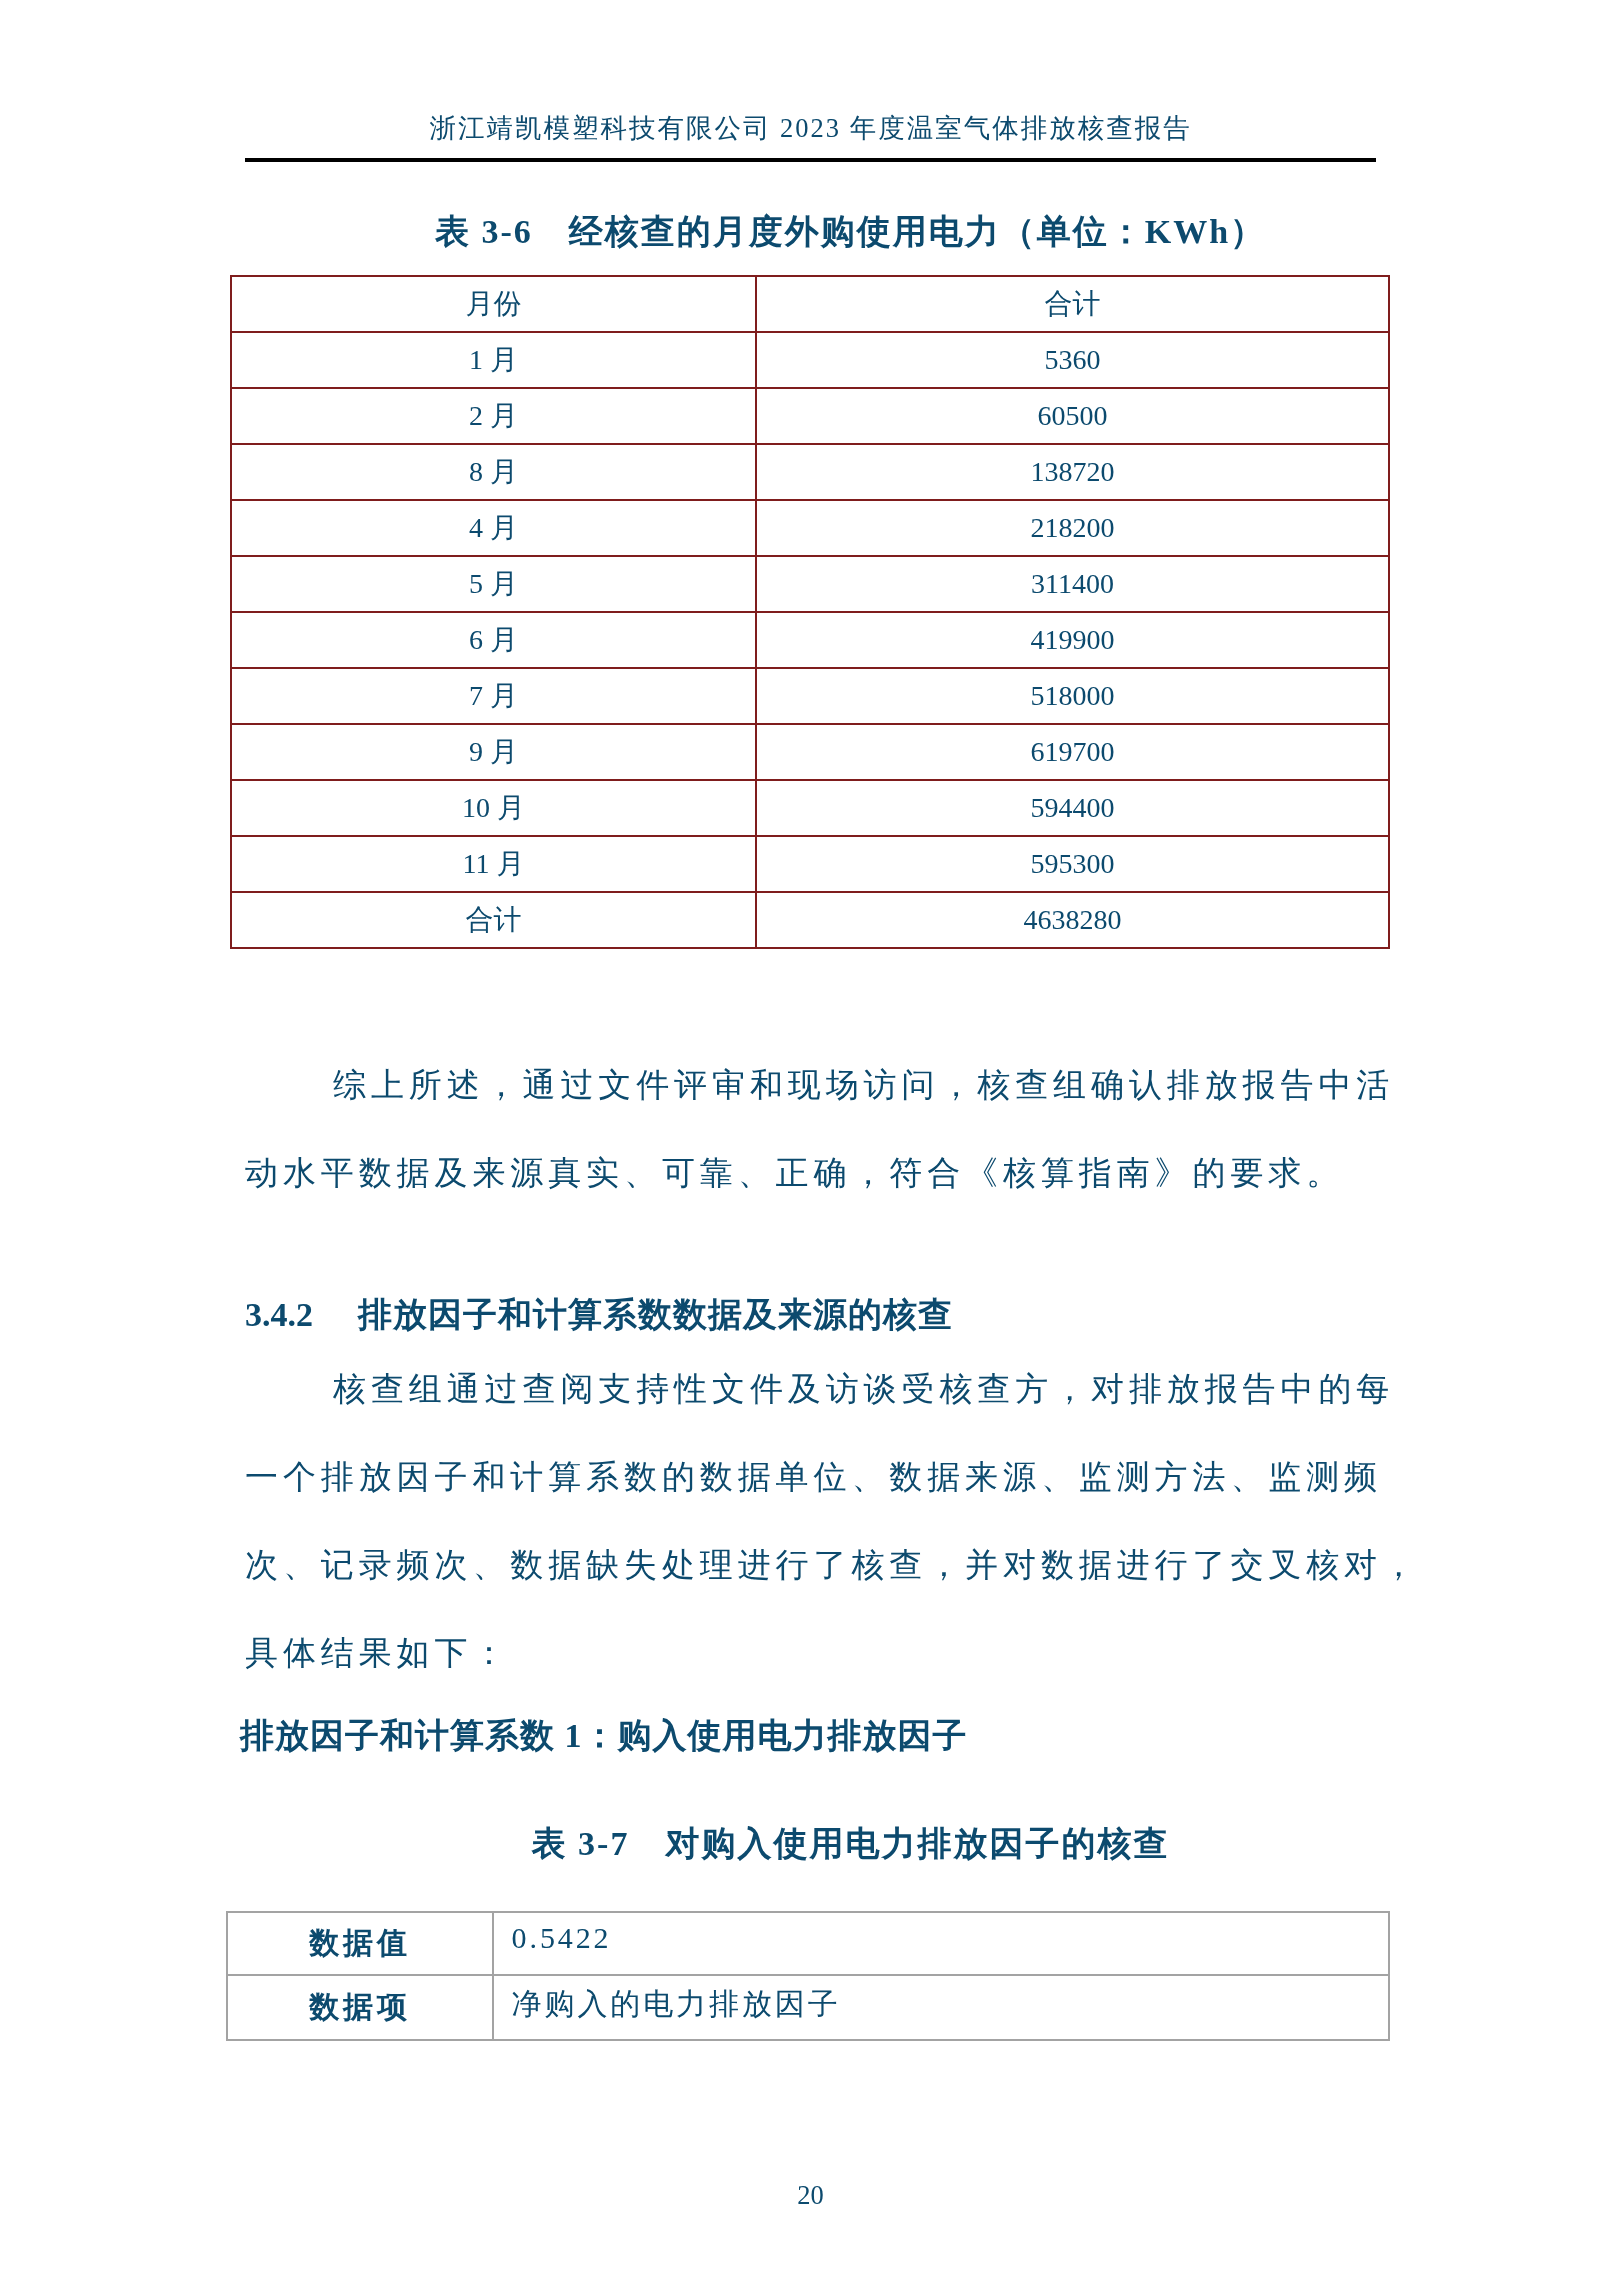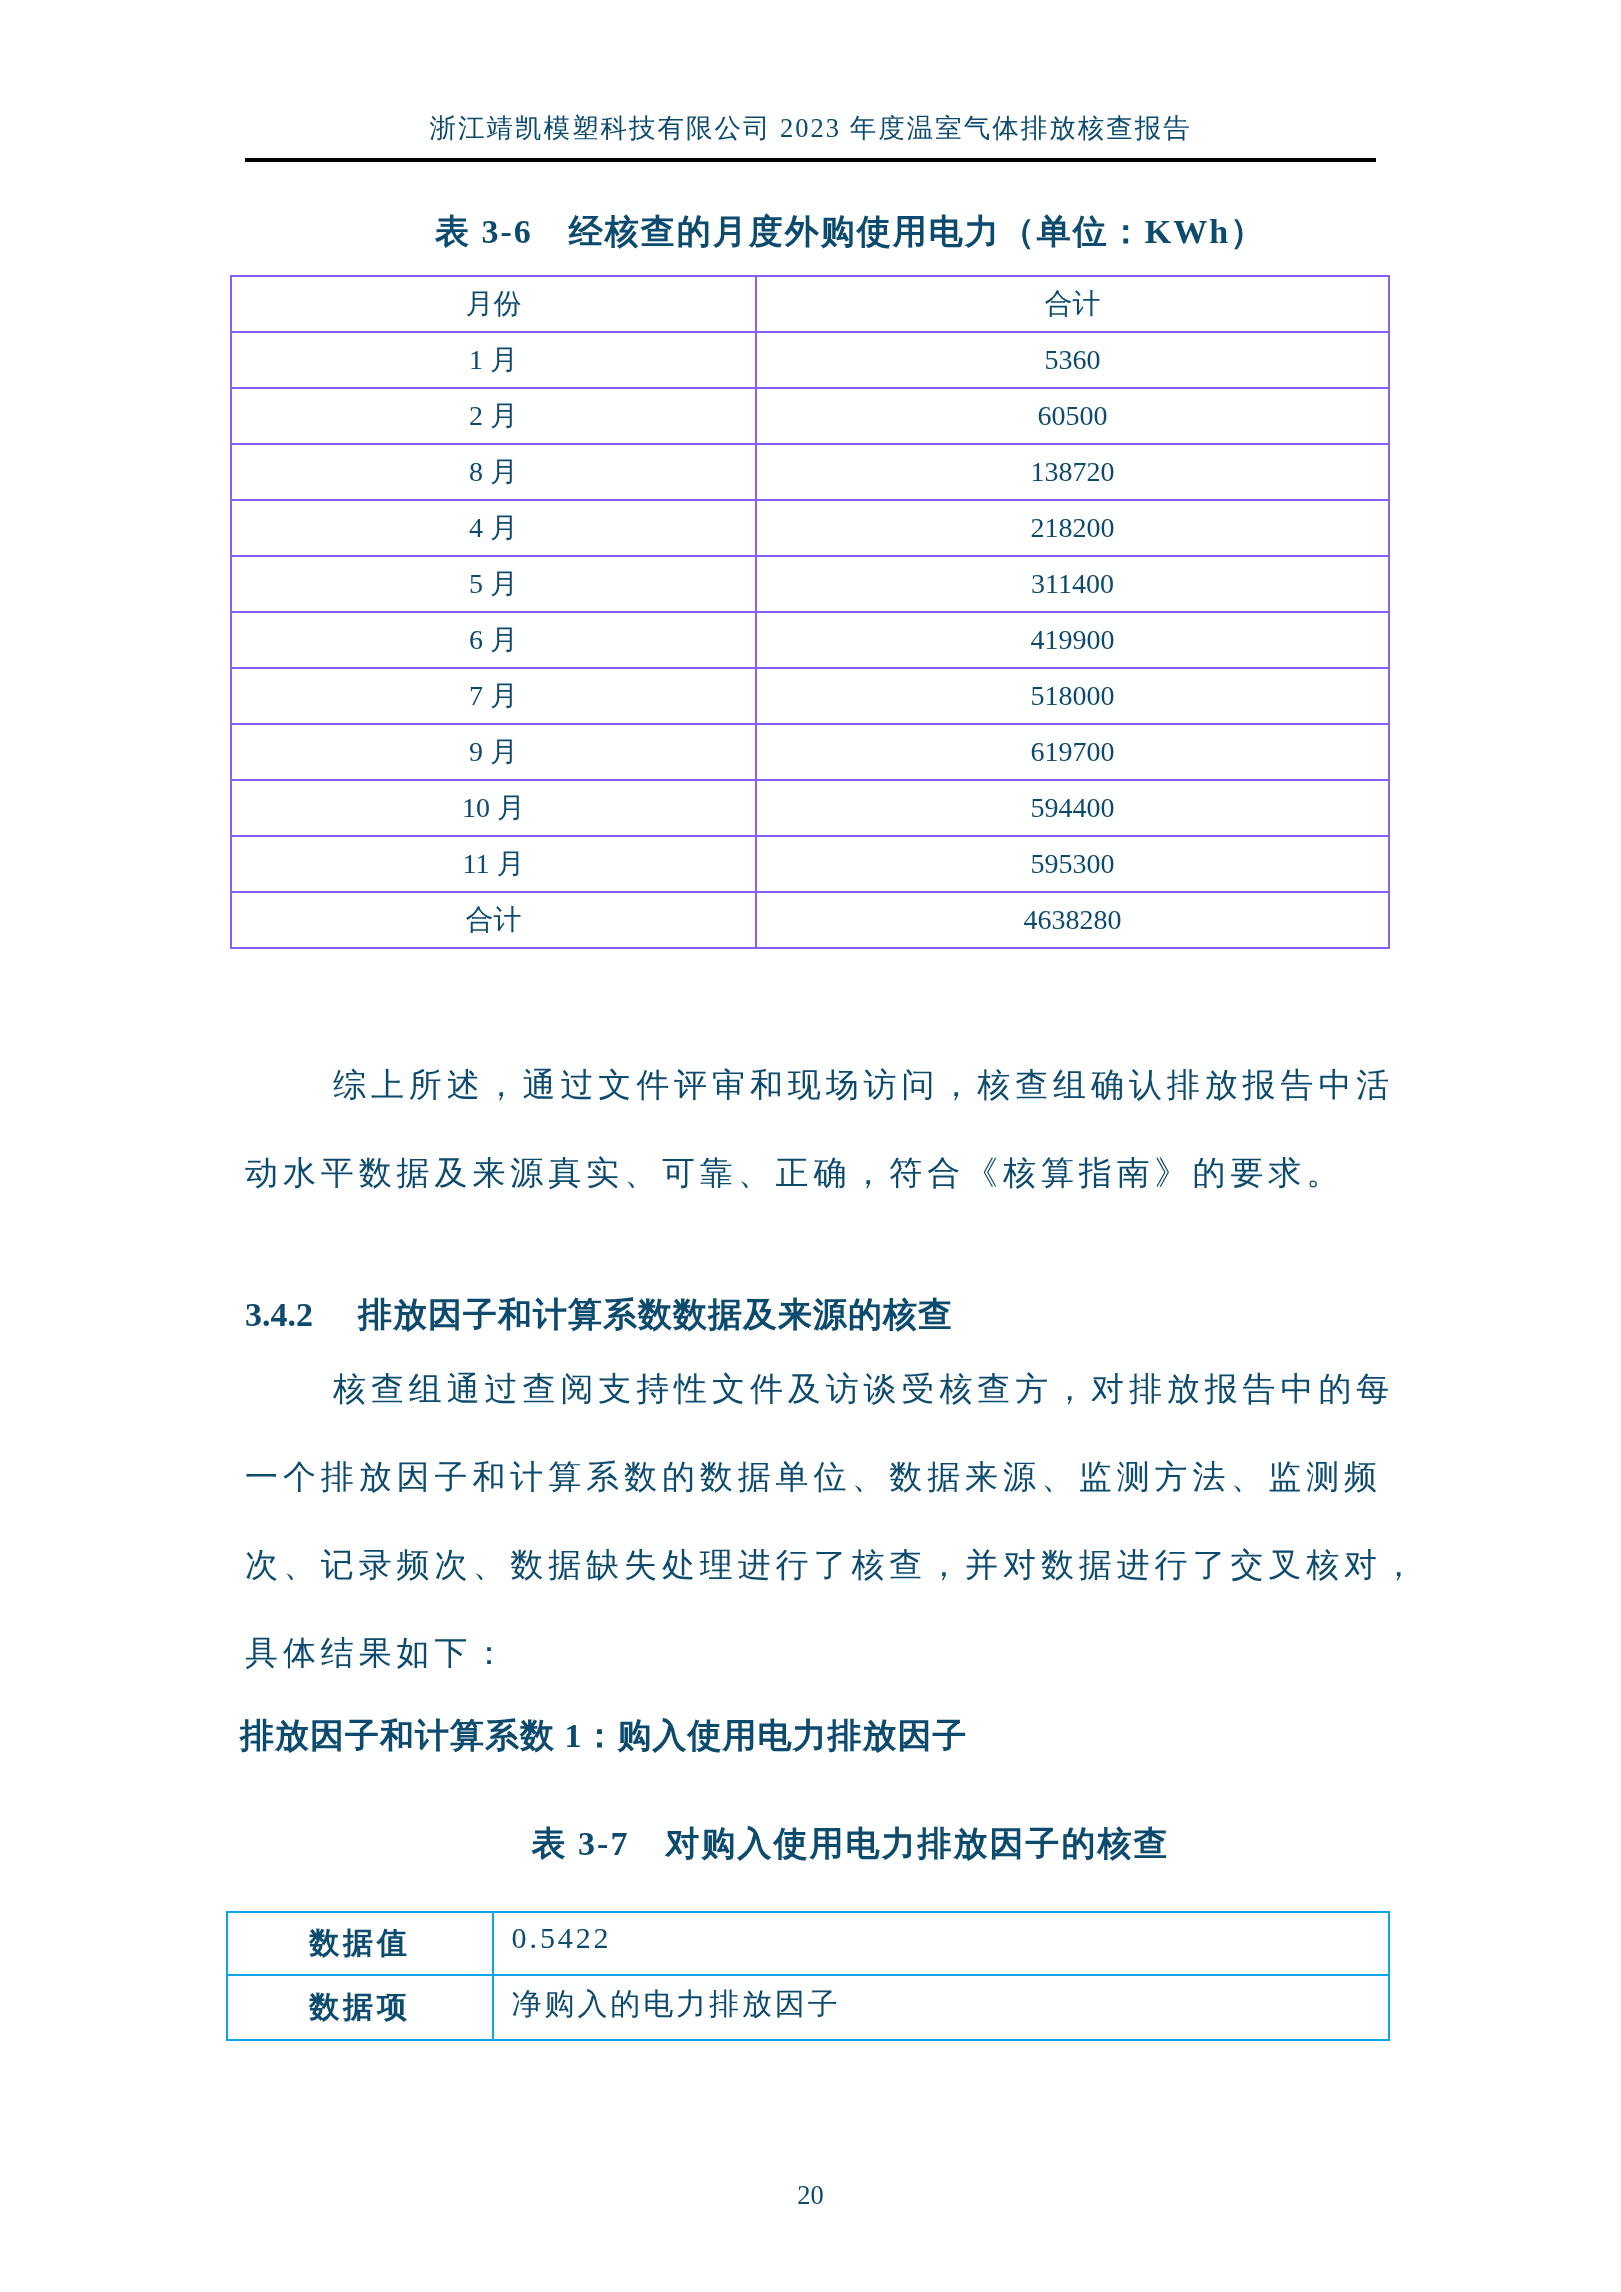--- a/index.html
+++ b/index.html
@@ -47,36 +47,36 @@
   .para-1{top:1041px;}
   .para-2{top:1345px;}
   
   table{border-collapse:collapse;}
   .table-36{
     position:absolute;top:275px;left:230px;
     width:1160px;
     font-size:28px;
   }
   .table-36 td{
-    border:2px solid #8b5cf6;
+    border:2px solid #7f1d1d;
     height:54px;
     text-align:center;vertical-align:middle;
     padding:0;
     margin-top:27px;
   }
   .table-36 td.c-month{width:526px;}
   .table-36 td.c-total{width:634px;}
   
   .table-37{
     position:absolute;top:1911px;left:226px;
     width:1164px;
     font-size:30px;
   }
   .table-37 td{
-    border:2px solid #0ea5e9;
+    border:2px solid #a3a3a3;
     padding:0;
   }
   .table-37 .r1{height:63px;}
   .table-37 .r2{height:65px;}
   .table-37 td.c-label{
     width:264px;text-align:center;vertical-align:middle;
     font-weight:bold;letter-spacing:3.9px;
   }
   .table-37 td.c-value{
     text-align:left;vertical-align:top;

